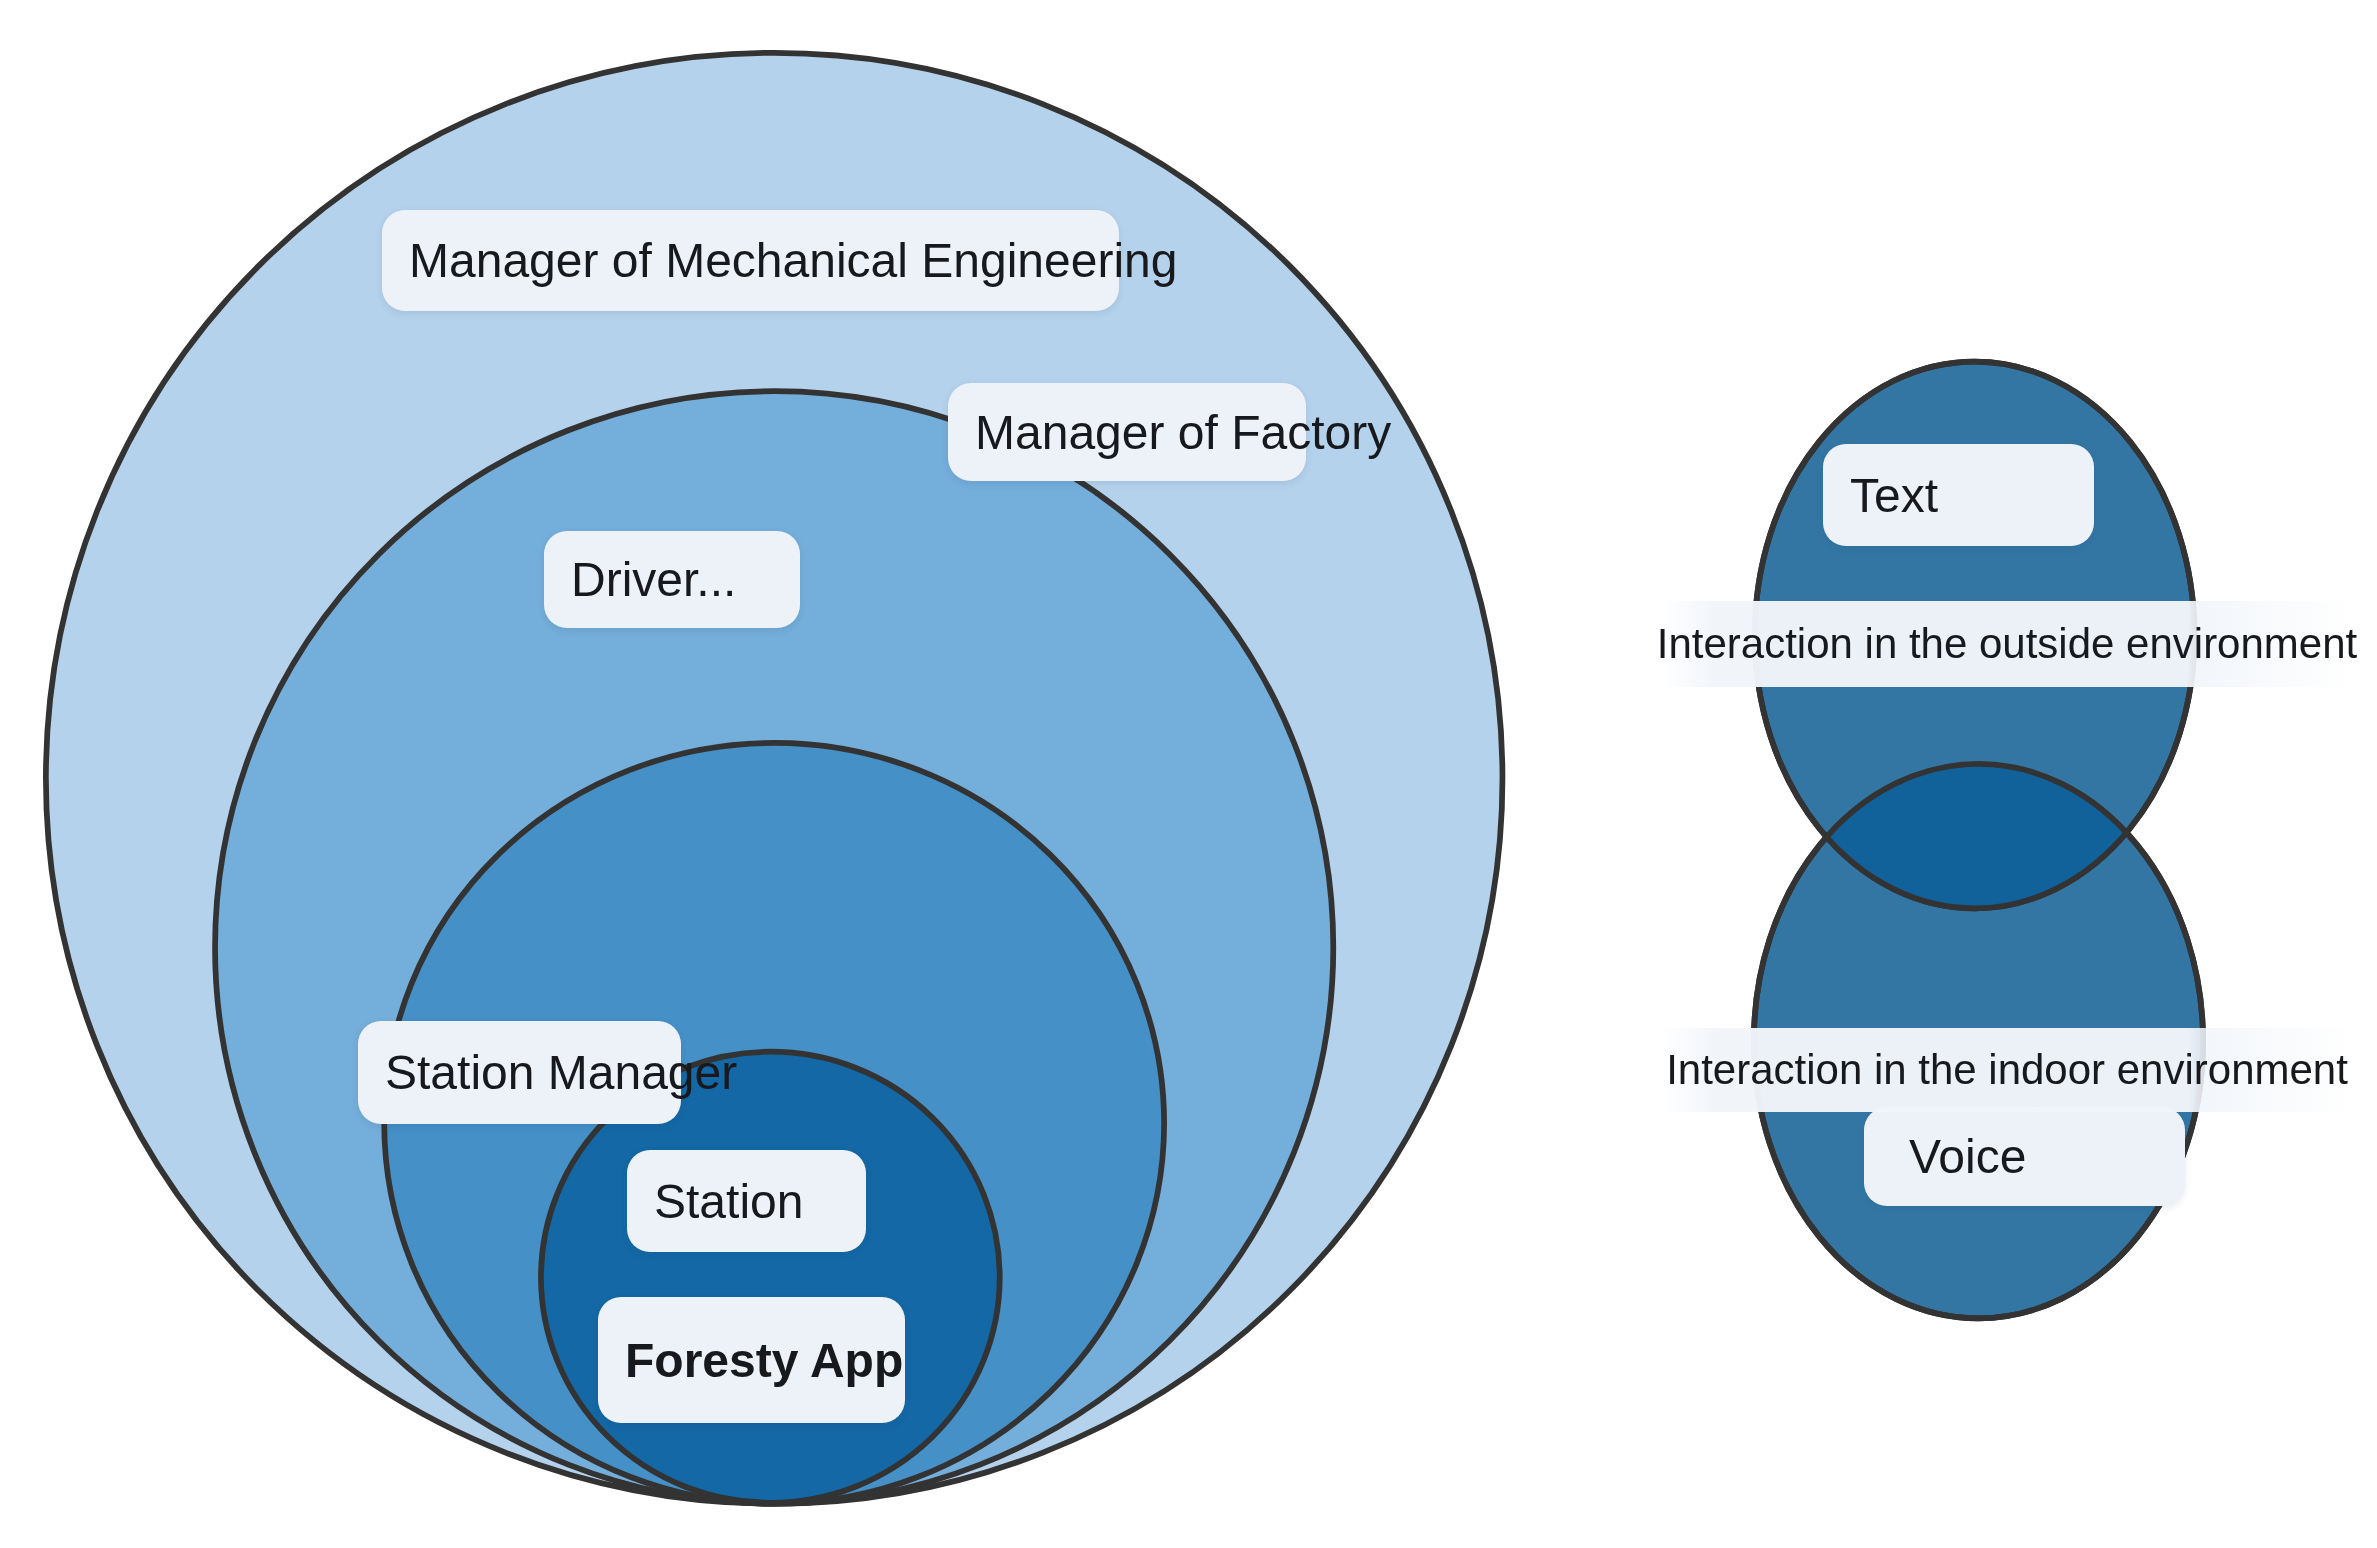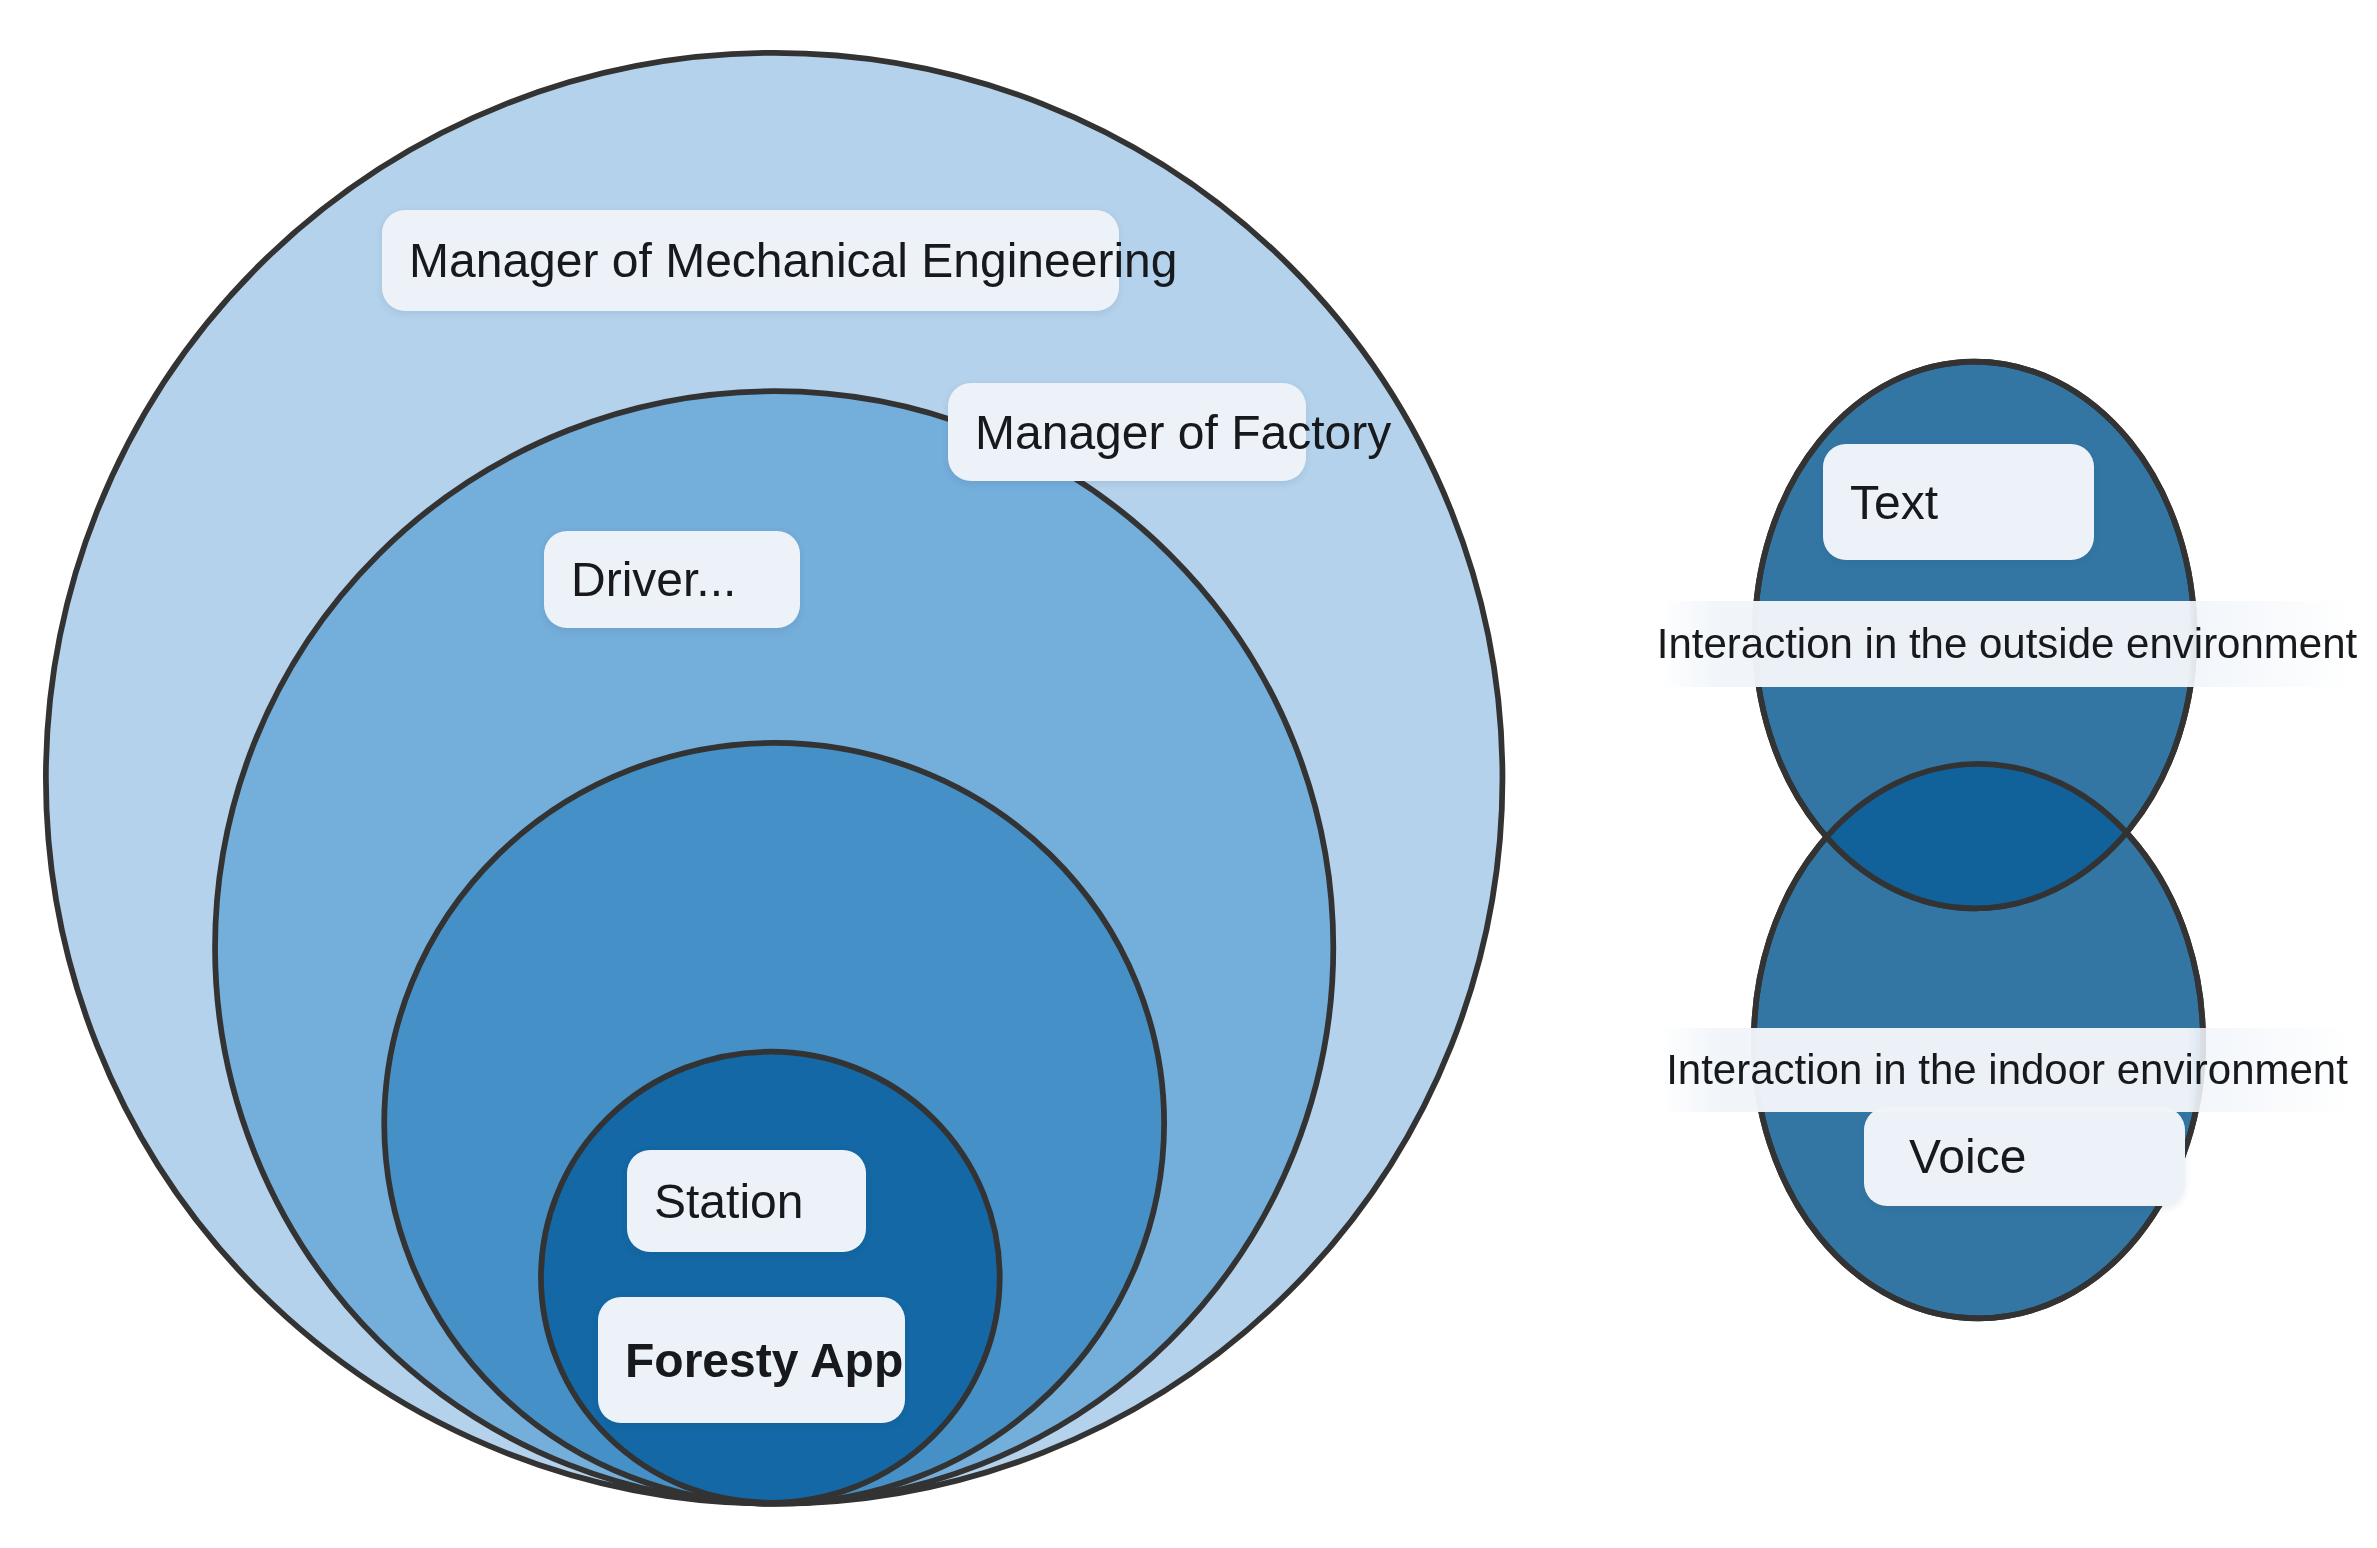--- a/index.html
+++ b/index.html
@@ -58,21 +58,21 @@
     margin-top: 40px;
   }
   
   #chip-mme      { left: 382px;  top: 210px;  width: 737px; height: 101px; }
   #chip-mf       { left: 948px;  top: 383px;  width: 358px; height: 98px; }
   #chip-driver   { left: 544px;  top: 531px;  width: 256px; height: 97px; }
   #chip-admin    { left: 570px;  top: 848px;  width: 239px; height: 98px; }
   #chip-station  { left: 358px;  top: 1021px; width: 323px; height: 103px; }
   #chip-woodibot { left: 627px;  top: 1150px; width: 239px; height: 102px; }
   #chip-foresty  { left: 598px;  top: 1297px; width: 307px; height: 126px; font-weight: bold; }
-  #chip-text     { left: 1823px; top: 444px;  width: 271px; height: 116px; }
+  #chip-text     { left: 1823px; top: 444px;  width: 271px; height: 102px; }
   #chip-voice    { left: 1864px; top: 1107px; width: 321px; height: 99px; padding-left: 45px; }
   
   #band-outside  { left: 1661px; top: 561px;  width: 692px; height: 86px; }
   #band-indoor   { left: 1661px; top: 988px; width: 692px; height: 84px; }
 </style>
 </head>
 <body>
 
 <div id="canvas">
 
@@ -98,20 +98,23 @@
 
   <div class="chip" id="chip-mme">
     <span>Manager of Mechanical Engineering</span>
   </div>
   <div class="chip" id="chip-mf">
     <span>Manager of Factory</span>
   </div>
   <div class="chip" id="chip-driver">
     <span>Driver...</span>
   </div>
+  <div class="chip" id="chip-station">
+    <span>Station Manager</span>
+  </div>
   <div class="chip" id="chip-woodibot">
     <span>Station</span>
   </div>
   <div class="chip" id="chip-foresty">
     <span>Foresty App</span>
   </div>
 
   <div class="chip" id="chip-text">
     <span>Text</span>
   </div>

